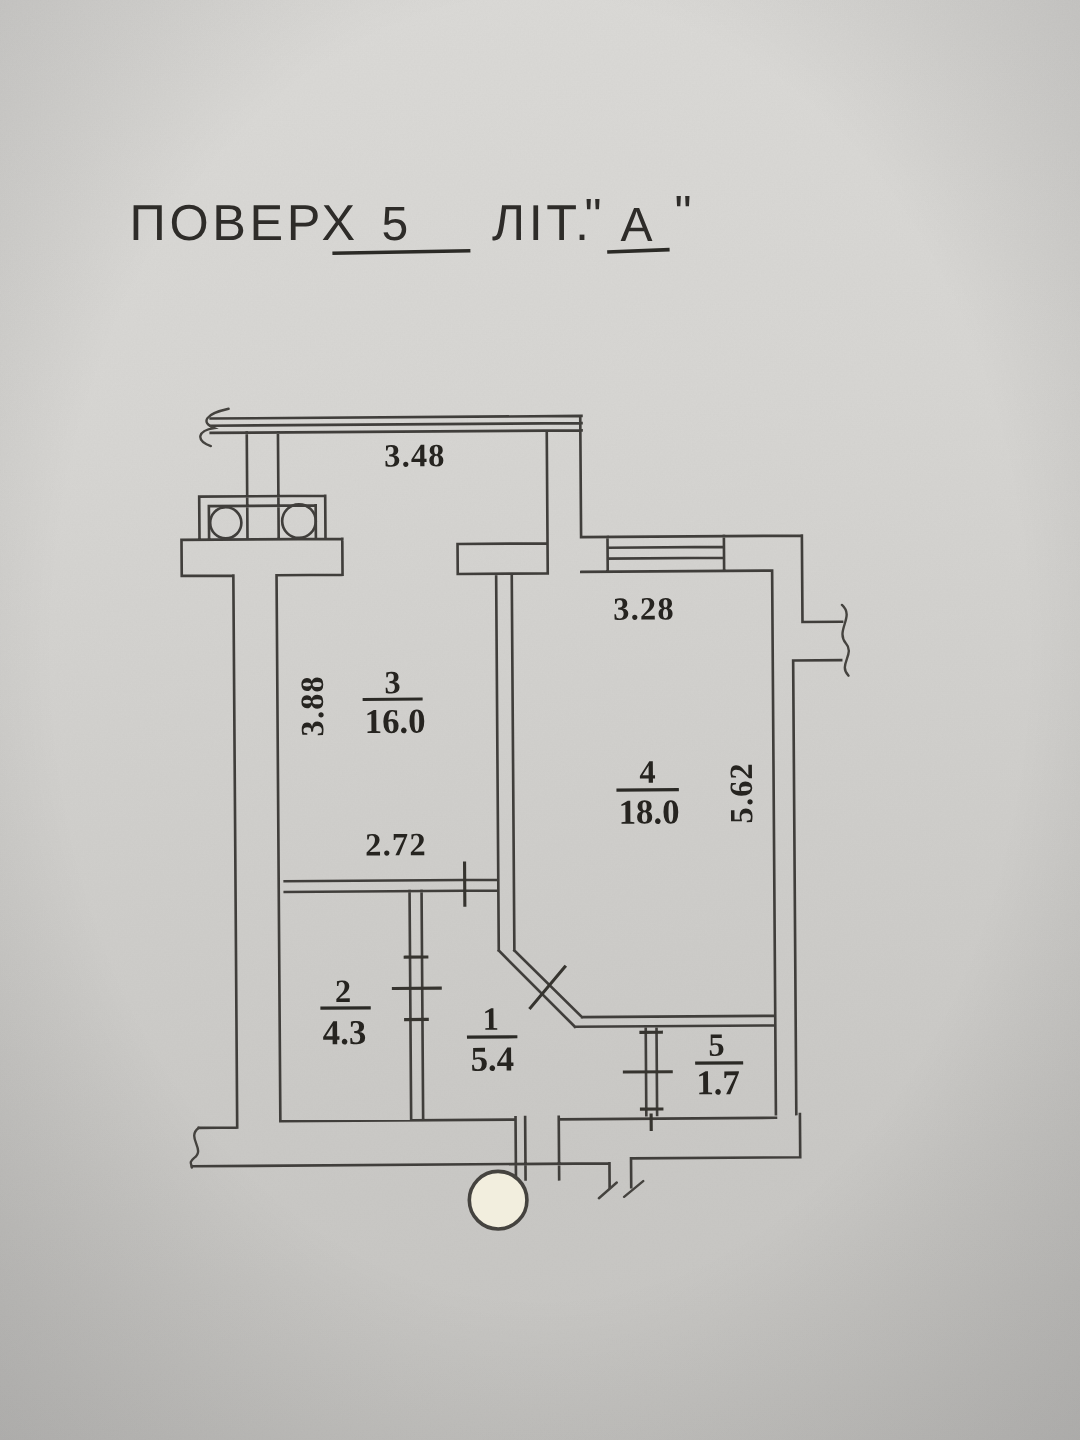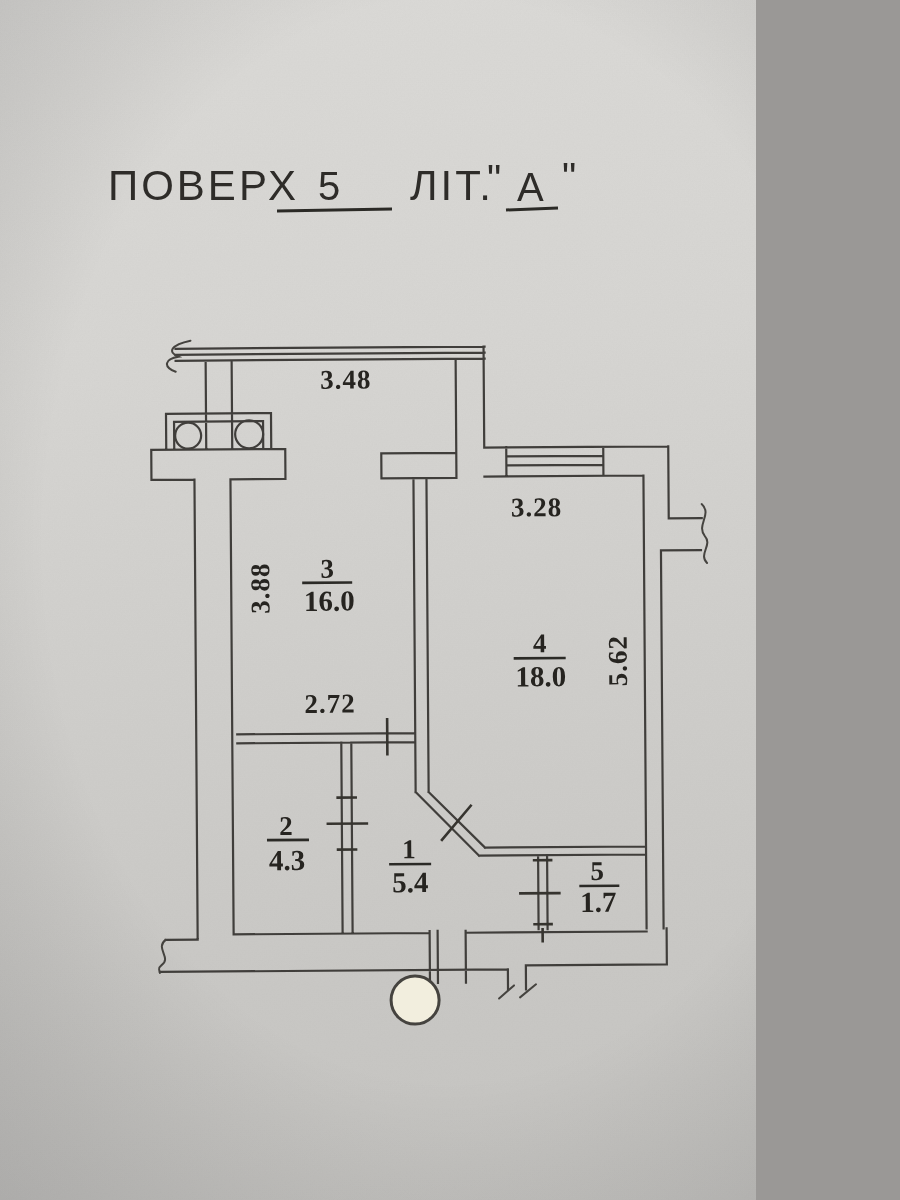--- a/index.html
+++ b/index.html
@@ -1,18 +1,18 @@
 <!DOCTYPE html>
 <html><head>
 <meta charset="utf-8">
 <style>
   html,body{margin:0;padding:0;background:#9a9896;}
   .photo{
     position:relative;
-    width:756px;height:1200px;
+    width:900px;height:1200px;
     overflow:hidden;
     background:linear-gradient(175deg,#dbdad7 0%,#d7d6d3 30%,#d0cfcc 55%,#c9c8c5 80%,#c5c4c1 100%);
     font-family:"Liberation Serif", serif;
   }
   svg{position:absolute;left:0;top:0;}
   .ink{stroke:#403e3b;stroke-width:2.2;fill:none;stroke-linecap:square;}
   .tick{stroke:#36342f;stroke-width:2.6;fill:none;stroke-linecap:square;}
   .squig{stroke:#45433f;stroke-width:2;fill:none;stroke-linecap:round;}
   .bar{stroke:#2b2a26;stroke-width:2.6;}
   .uline{stroke:#2b2a26;stroke-width:3;}

